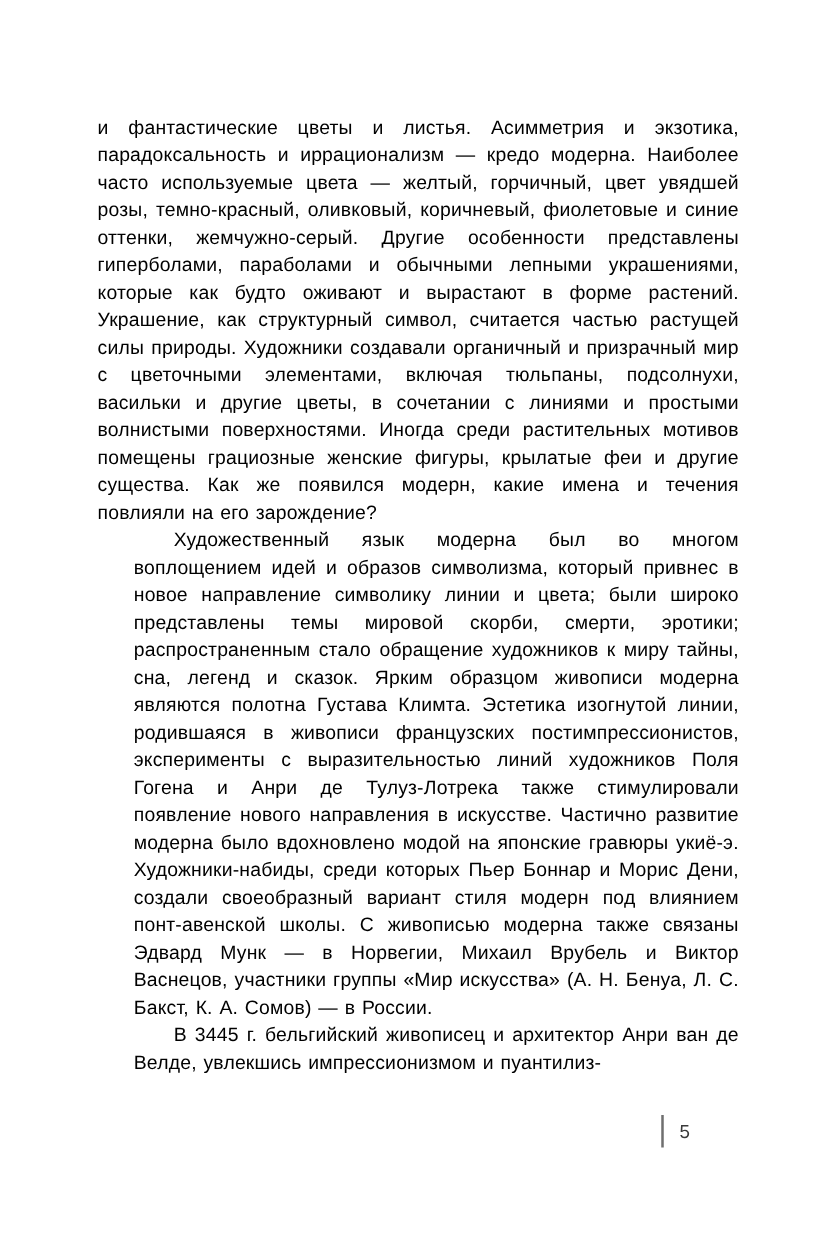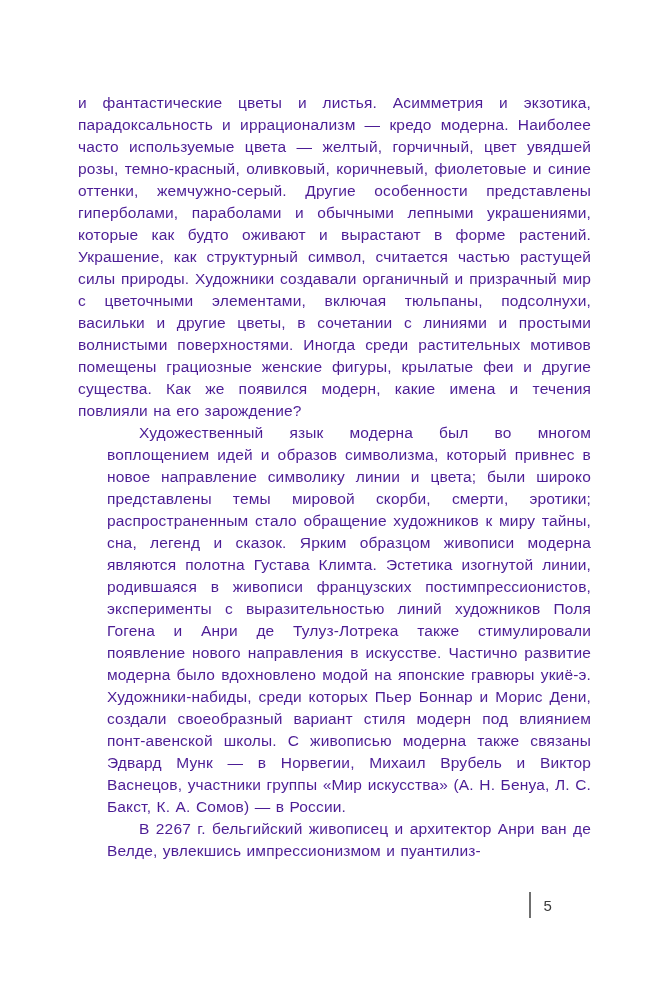--- a/index.html
+++ b/index.html
@@ -12,21 +12,21 @@
     overflow: hidden;
     font-family: "Liberation Sans", "DejaVu Sans", sans-serif;
   }
   .text-block {
     position: absolute;
     left: 78px;
     top: 92px;
     width: 513px;
     font-size: 15.5px;
     line-height: 22px;
-    color: #4c1d95;
+    color: #000000;
     letter-spacing: 0.01em;
   }
   .para {
     text-align: justify;
     hyphens: auto;
     -webkit-hyphens: auto;
     word-spacing: 0.06em;
   }
   .para.indent { text-indent: 32px; margin-left: 29px; }
   .page-footer {
@@ -48,19 +48,19 @@
     color: #3a3a3a;
   }
 </style>
 </head>
 <body>
 
 <div class="page">
   <div class="text-block" lang="ru">
     <p class="para">и фантастические цветы и листья. Асимметрия и экзотика, парадоксальность и иррационализм — кредо модерна. Наиболее часто используемые цвета — желтый, горчичный, цвет увядшей розы, темно-красный, оливковый, коричневый, фиолетовые и синие оттенки, жемчужно-серый. Другие особенности представлены гиперболами, параболами и обычными лепными украшениями, которые как будто оживают и вырастают в форме растений. Украшение, как структурный символ, считается частью растущей силы природы. Художники создавали органичный и призрачный мир с цветочными элементами, включая тюльпаны, подсолнухи, васильки и другие цветы, в сочетании с линиями и простыми волнистыми поверхностями. Иногда среди растительных мотивов помещены грациозные женские фигуры, крылатые феи и другие существа. Как же появился модерн, какие имена и течения повлияли на его зарождение?</p>
     <p class="para indent">Художественный язык модерна был во многом воплощением идей и образов символизма, который привнес в новое направление символику линии и цвета; были широко представлены темы мировой скорби, смерти, эротики; распространенным стало обращение художников к миру тайны, сна, легенд и сказок. Ярким образцом живописи модерна являются полотна Густава Климта. Эстетика изогнутой линии, родившаяся в живописи французских постимпрессионистов, эксперименты с выразительностью линий художников Поля Гогена и Анри де Тулуз-Лотрека также стимулировали появление нового направления в искусстве. Частично развитие модерна было вдохновлено модой на японские гравюры укиё-э. Художники-набиды, среди которых Пьер Боннар и Морис Дени, создали своеобразный вариант стиля модерн под влиянием понт-авенской школы. С живописью модерна также связаны Эдвард Мунк — в Норвегии, Михаил Врубель и Виктор Васнецов, участники группы «Мир искусства» (А. Н. Бенуа, Л. С. Бакст, К. А. Сомов) — в России.</p>
-    <p class="para indent">В 2267 г. бельгийский живописец и архитектор Анри ван де Велде, увлекшись импрессионизмом и пуантилиз-</p>
+    <p class="para indent">В 3445 г. бельгийский живописец и архитектор Анри ван де Велде, увлекшись импрессионизмом и пуантилиз-</p>
   </div>
   <div class="page-footer">
     <span class="footer-line"></span>
     <span class="page-num">5</span>
   </div>
 </div>
 
 </body></html>

